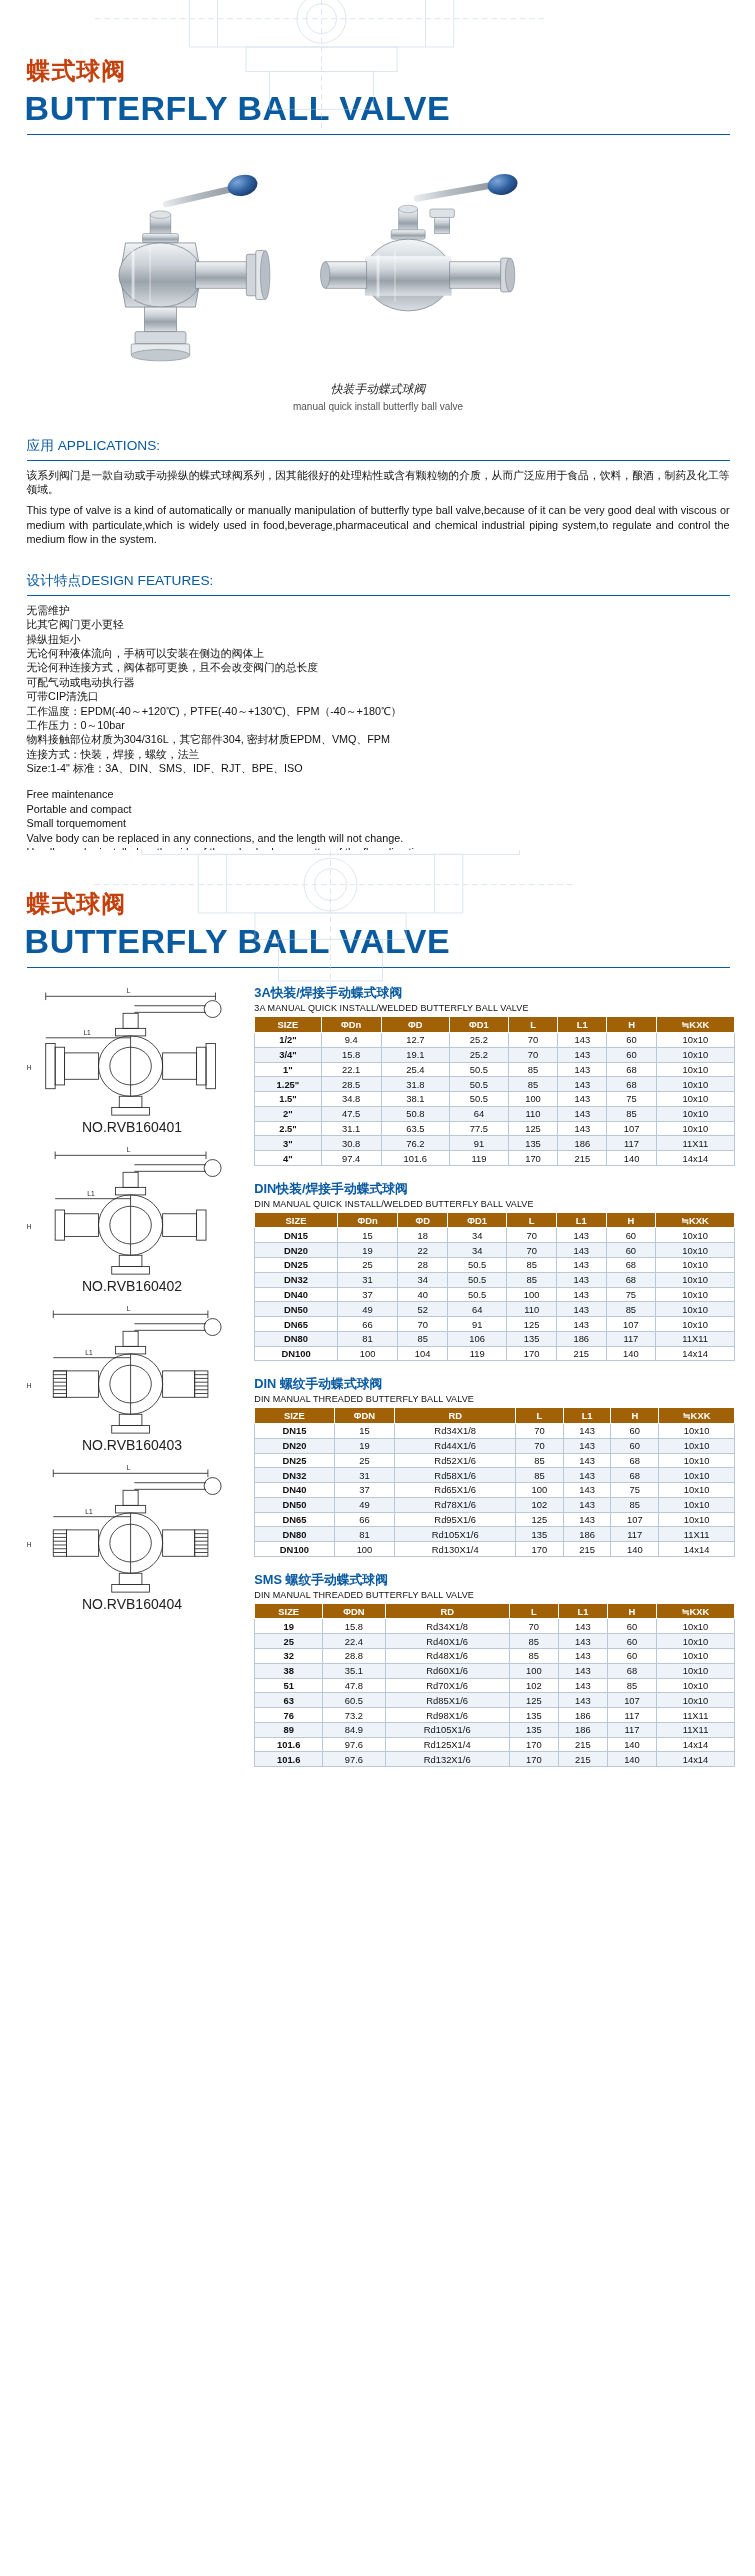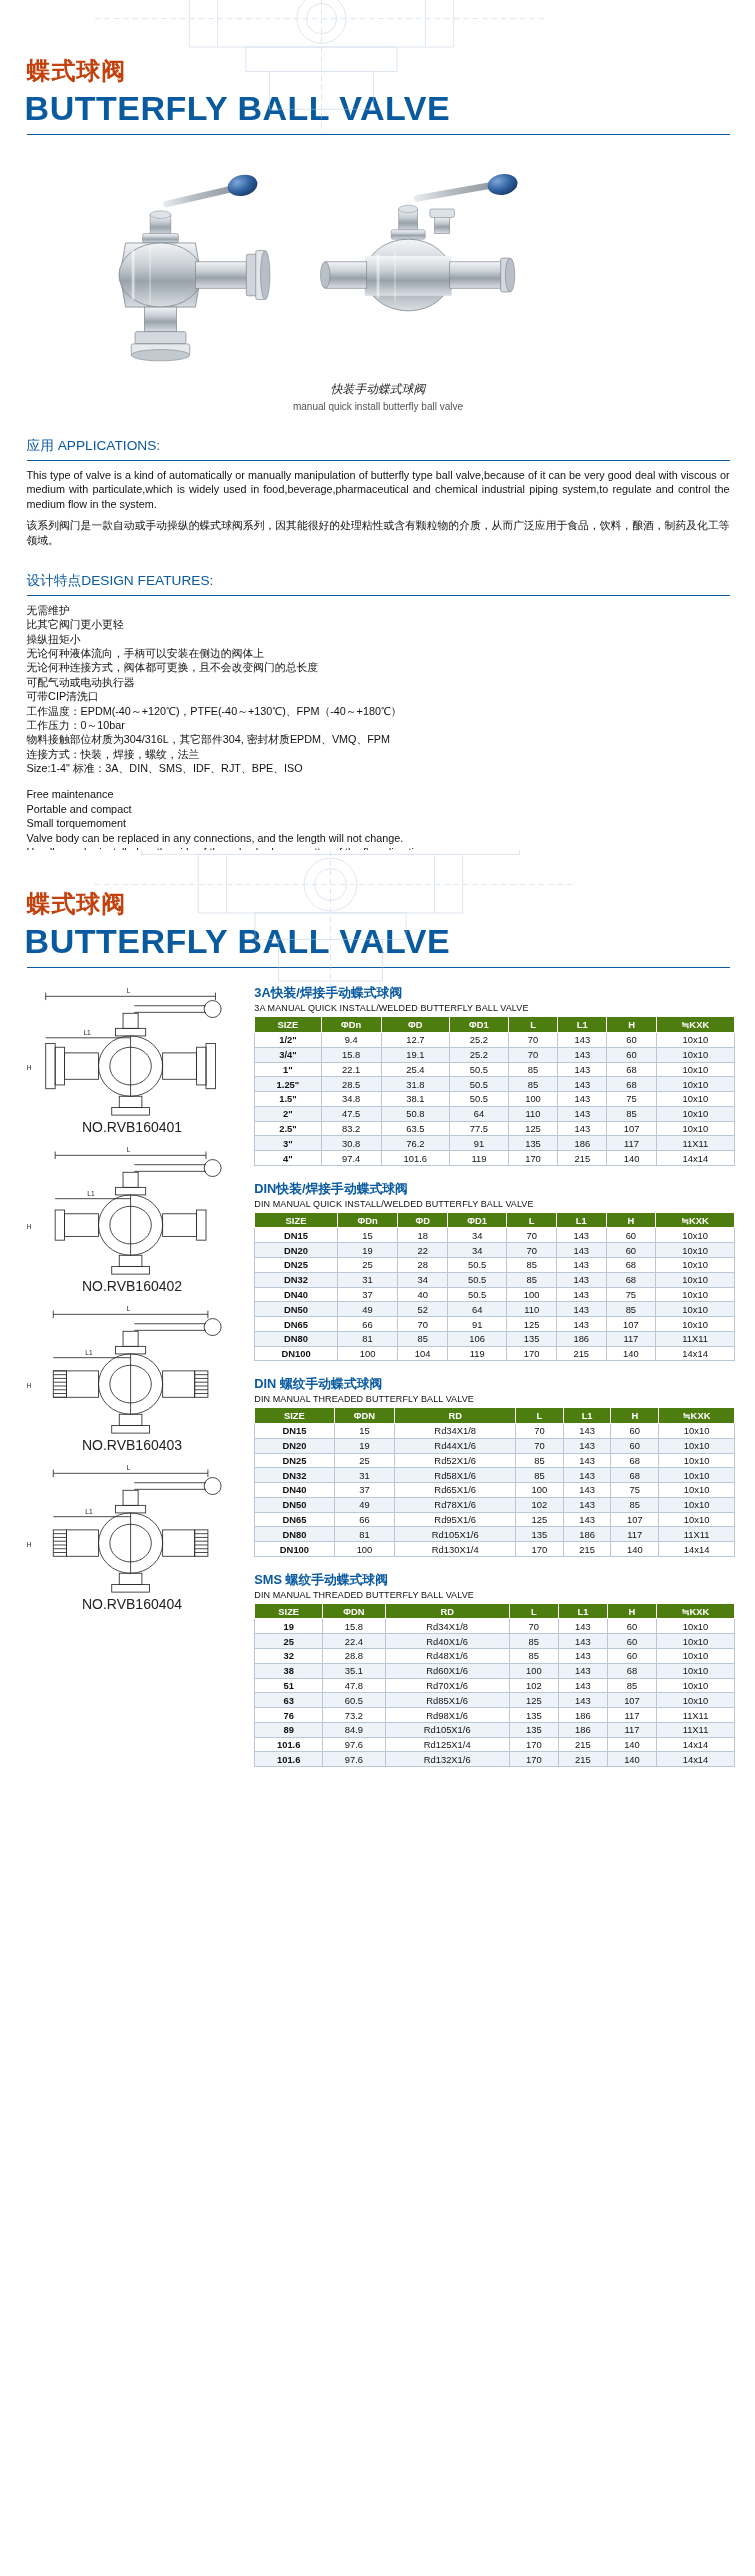--- a/index.html
+++ b/index.html
@@ -155,21 +155,21 @@
     color:#111;
     margin:0 0 2.8px 0;
     letter-spacing:0.1px;
   }
   table.spec {
     border-collapse:collapse;
     width:100%;
     font-size:9.4px;
   }
   table.spec th {
-    background:#4d7c0f;
+    background:#a16207;
     color:#fff;
     font-weight:bold;
     border:0.9px solid #ffffff;
     padding:1.9px 1.9px;
     text-align:center;
     font-size:9.4px;
     white-space:nowrap;
   }
   table.spec td {
     border:0.9px solid #b9c7d6;
@@ -303,22 +303,22 @@
         <path d="M70 104 L70 150" stroke="#ffffff" stroke-width="3" opacity="0.5"></path>
         <path d="M88 100 L88 154" stroke="#ffffff" stroke-width="2" opacity="0.28"></path>
       </svg>
     </div>
 
     <div class="cap-cn">快装手动蝶式球阀</div>
     <div class="cap-en">manual quick install butterfly ball valve</div>
 
     <div class="sec-head">应用 APPLICATIONS:</div>
     <div class="sec-rule"></div>
+    <div class="body-text cn">该系列阀门是一款自动或手动操纵的蝶式球阀系列，因其能很好的处理粘性或含有颗粒物的介质，从而广泛应用于食品，饮料，酿酒，制药及化工等领域。</div>
     <div class="body-text">This type of valve is a kind of automatically or manually manipulation of butterfly type ball valve,because of it can be very good deal with viscous or medium with particulate,which is widely used in food,beverage,pharmaceutical and chemical industrial piping system,to regulate and control the medium flow in the system.</div>
-    <div class="body-text cn">该系列阀门是一款自动或手动操纵的蝶式球阀系列，因其能很好的处理粘性或含有颗粒物的介质，从而广泛应用于食品，饮料，酿酒，制药及化工等领域。</div>
 
     <div class="sec-head">设计特点DESIGN FEATURES:</div>
     <div class="sec-rule"></div>
     <div class="body-text cn">无需维护
 比其它阀门更小更轻
 操纵扭矩小
 无论何种液体流向，手柄可以安装在侧边的阀体上
 无论何种连接方式，阀体都可更换，且不会改变阀门的总长度
 可配气动或电动执行器
 可带CIP清洗口
@@ -575,21 +575,21 @@
                   <td>47.5</td>
                   <td>50.8</td>
                   <td>64</td>
                   <td>110</td>
                   <td>143</td>
                   <td>85</td>
                   <td>10x10</td>
                 </tr>
               <tr>
                   <td class="sz">2.5"</td>
-                  <td>83.2</td>
+                  <td>31.1</td>
                   <td>63.5</td>
                   <td>77.5</td>
                   <td>125</td>
                   <td>143</td>
                   <td>107</td>
                   <td>10x10</td>
                 </tr>
               <tr>
                   <td class="sz">3"</td>
                   <td>30.8</td>

